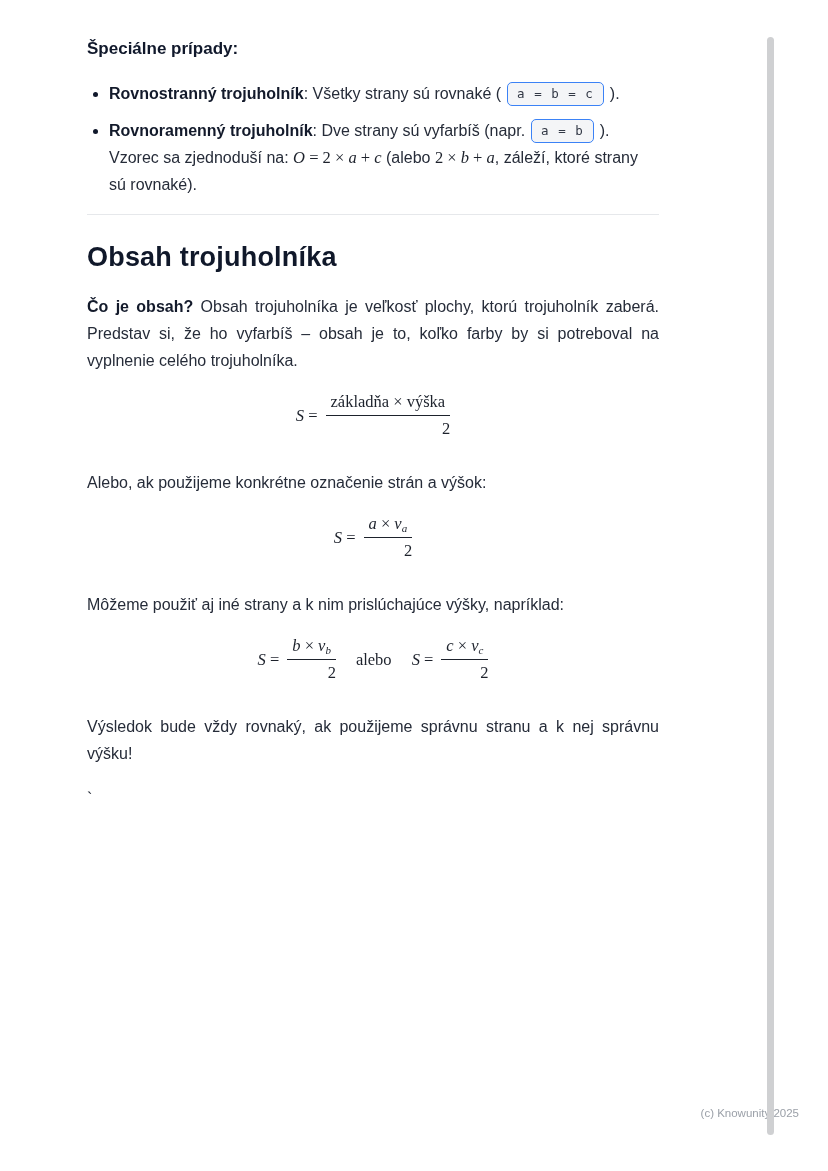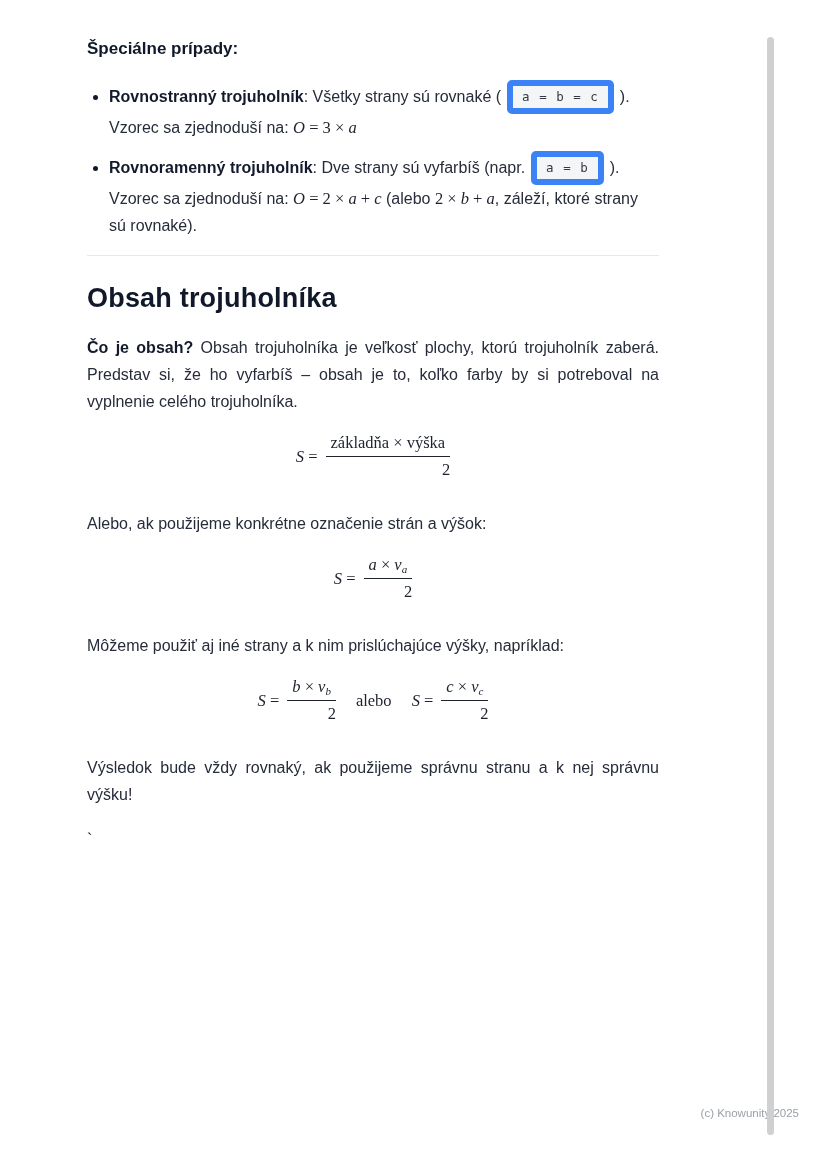--- a/index.html
+++ b/index.html
@@ -24,21 +24,21 @@
   ul.bullets li::marker{color:#10182b;}
   .li-line{display:block;}
 
   strong{font-weight:700;color:#131a2b;}
 
   .chip{
     display:inline-block;
     font-family:"DejaVu Sans Mono","Liberation Mono",monospace;
     font-size:12.5px;line-height:16px;
     background:#f4f5f7;
-    border:6px solid #3b82f6;
+    border:1px solid #3b82f6;
     border-radius:5px;
     padding:3px 9px;
     margin:0 6px;
     color:#333946;
     vertical-align:1px;
     letter-spacing:1px;
   }
 
   hr.divider{border:none;border-top:1px solid #e6e8eb;margin:16px 0 0;}
 
@@ -85,21 +85,20 @@
 <body>
 
 <div class="page">
   <div class="content">
 
     <h3 class="lead">Špeciálne prípady:</h3>
 
     <ul class="bullets">
       <li>
         <span class="li-line"><strong>Rovnostranný trojuholník</strong><span>: Všetky strany sú rovnaké (</span><code class="chip">a = b = c</code><span>).</span></span>
-        <span class="li-line"><span>Vzorec sa zjednoduší na: </span><span class="math-inline"><span class="m-i">O</span><span class="m-r"> = 3 × </span><span class="m-i">a</span></span></span>
       </li>
       <li>
         <span class="li-line"><strong>Rovnoramenný trojuholník</strong><span>: Dve strany sú vyfarbíš (napr.</span><code class="chip">a = b</code><span>).</span></span>
         <span class="li-line"><span>Vzorec sa zjednoduší na: </span><span class="math-inline"><span class="m-i">O</span><span class="m-r"> = 2 × </span><span class="m-i">a</span><span class="m-r"> + </span><span class="m-i">c</span></span><span> (alebo </span><span class="math-inline"><span class="m-r">2 × </span><span class="m-i">b</span><span class="m-r"> + </span><span class="m-i">a</span></span><span>, záleží, ktoré strany sú rovnaké).</span></span>
       </li>
     </ul>
 
     <hr class="divider">
 
     <h1 class="section-title">Obsah trojuholníka</h1>

